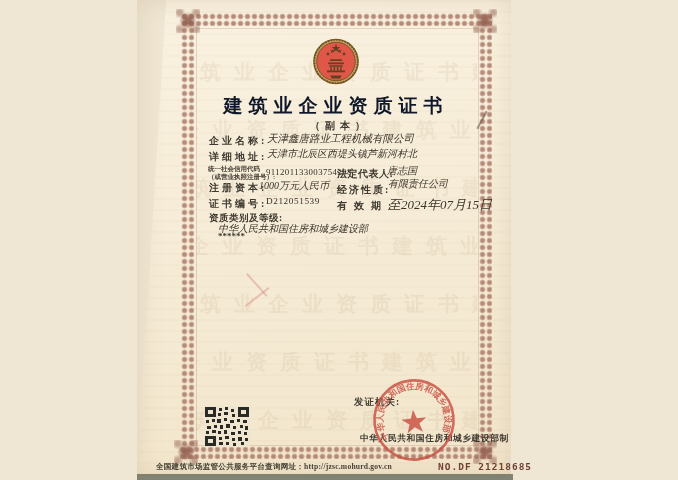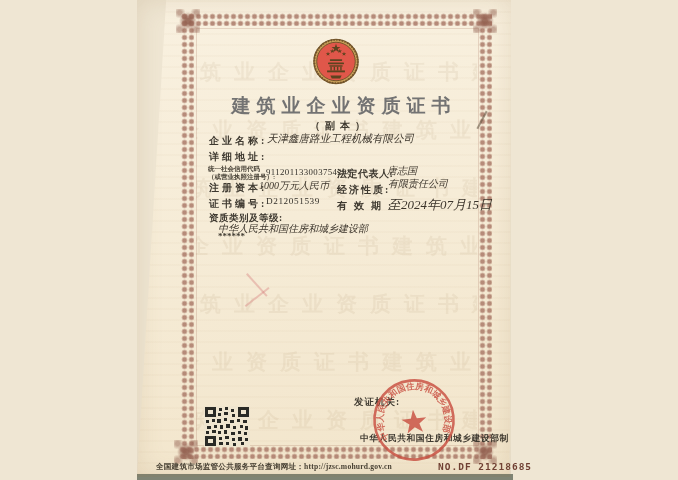--- a/index.html
+++ b/index.html
@@ -43,21 +43,21 @@
   .wm-row{position:absolute;white-space:nowrap;font-size:21px;font-weight:bold;
     letter-spacing:13px;color:rgba(150,122,80,.09);}
 
   
   .lbl{position:absolute;font-weight:bold;color:#3e3930;font-size:10px;letter-spacing:3px;white-space:nowrap;}
   .lbl2{position:absolute;font-weight:bold;color:#3e3930;font-size:10px;letter-spacing:.5px;white-space:nowrap;}
   .val{position:absolute;color:#3b342b;font-size:10px;font-style:italic;white-space:nowrap;}
   .mono{position:absolute;color:#33302a;font-family:Liberation Serif, serif;white-space:nowrap;}
   .tiny-label{position:absolute;font-size:6.5px;line-height:1.2;font-weight:bold;color:#474136;white-space:nowrap;}
   .title{position:absolute;left:336px;top:93px;transform:translateX(-50%);
-    font-size:19px;font-weight:bold;letter-spacing:6px;color:#737373;white-space:nowrap;margin-left:8px;}
+    font-size:19px;font-weight:bold;letter-spacing:6px;color:#0f172a;white-space:nowrap;}
   .subtitle{position:absolute;left:340px;top:119px;transform:translateX(-50%);
     font-size:10px;font-weight:bold;letter-spacing:5px;color:#3a352c;white-space:nowrap;}
   .authority{position:absolute;left:354px;top:396px;font-size:9.5px;font-weight:bold;color:#3e3930;letter-spacing:1px;}
   .issue-date{position:absolute;left:388px;top:410px;font-size:9.5px;color:#2f2c26;word-spacing:5px;letter-spacing:1px;white-space:nowrap;}
   .made-by{position:absolute;left:360px;top:433px;font-size:8.8px;font-weight:bold;color:#3e3930;letter-spacing:.5px;white-space:nowrap;}
   .footer-url{position:absolute;left:156px;top:462px;font-size:7.6px;font-weight:bold;color:#453f33;letter-spacing:.2px;white-space:nowrap;}
   .serial{position:absolute;left:422px;top:461px;font-size:9.5px;font-weight:bold;color:#6f3f33;
     font-family:"DejaVu Sans Mono",monospace;letter-spacing:1px;white-space:nowrap;margin-left:16px;}
 
   
@@ -118,20 +118,21 @@
     <path d="M38,80 h24 l-3,6 h-18 z" fill="#5d431f"></path>
   </svg>
 
   <div class="title">建筑业企业资质证书</div>
   <div class="subtitle">（副本）</div>
 
   <span class="lbl" style="left:209px;top:134px">企业名称:</span>
   <span class="val" style="left:267px;top:132px;font-size:10.5px">天津鑫唐路业工程机械有限公司</span>
 
   <span class="lbl" style="left:209px;top:150px">详细地址:</span>
+  <span class="val" style="left:267px;top:147px">天津市北辰区西堤头镇芦新河村北</span>
 
   <span class="tiny-label" style="left:208px;top:165px">统一社会信用代码</span>
   <span class="tiny-label" style="left:208px;top:173px">（或营业执照注册号）:</span>
   <span class="mono" style="left:266px;top:167px;font-size:8.8px;letter-spacing:.4px">911201133003754298</span>
   <span class="lbl2" style="left:337px;top:167px">法定代表人:</span>
   <span class="val" style="left:387px;top:164px">唐志国</span>
 
   <span class="lbl" style="left:209px;top:181px">注册资本:</span>
   <span class="val" style="left:259px;top:179px">1000万元人民币</span>
   <span class="lbl" style="left:337px;top:183px;letter-spacing:2px">经济性质:</span>

